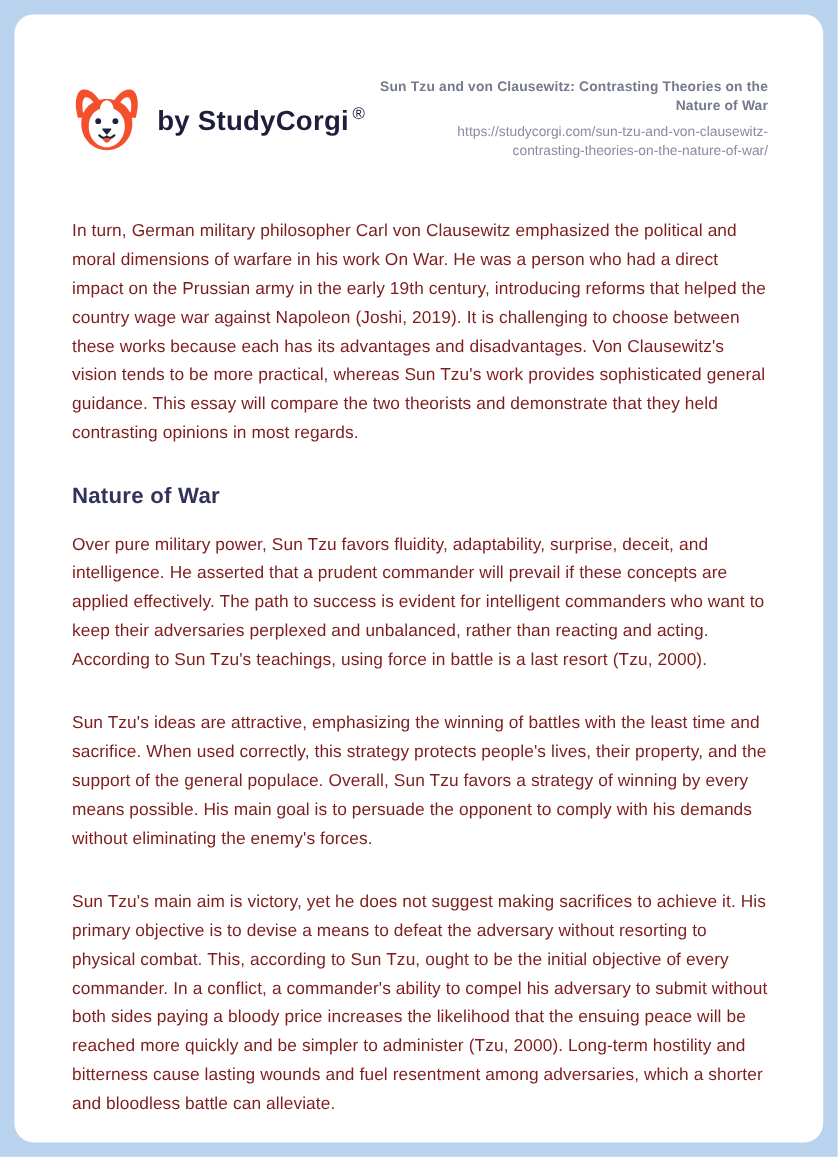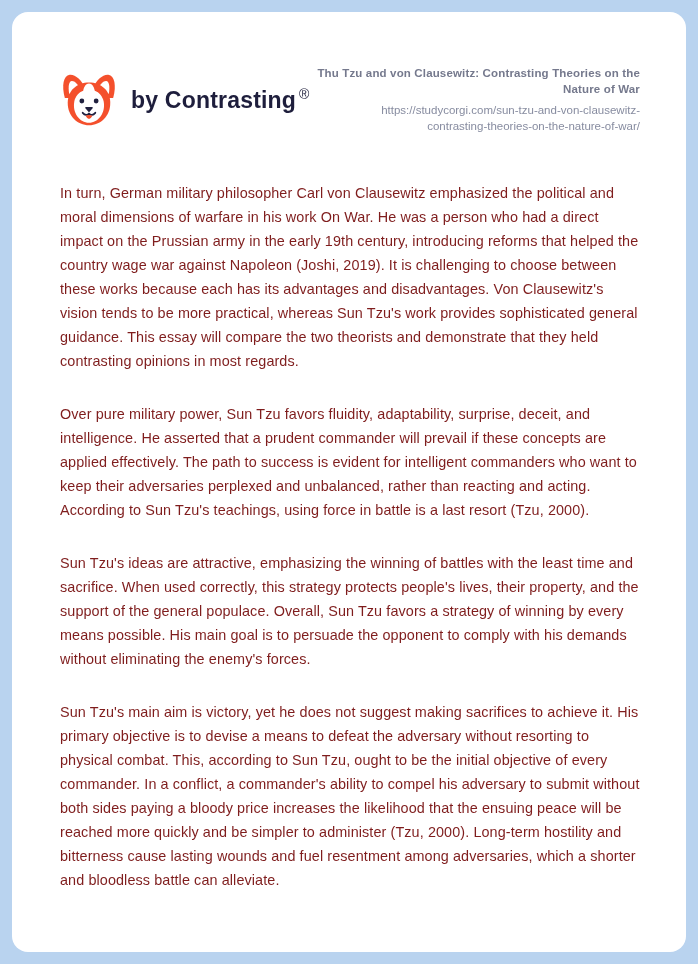--- a/index.html
+++ b/index.html
@@ -107,30 +107,31 @@
           <circle cx="22.6" cy="31" r="2.5" fill="#20213f"></circle>
           <circle cx="37.4" cy="31" r="2.5" fill="#20213f"></circle>
 
           <path d="M26.8 38 L33.2 38 L30 41.8 Z" fill="#20213f" stroke="#20213f" stroke-width="1.5" stroke-linejoin="round"></path>
 
           <path d="M23.5 43.2 Q27 47 30 44.2 Q33 47 36.5 43.2" stroke="#20213f" stroke-width="1.9" fill="none" stroke-linecap="round"></path>
 
           <path d="M26.4 46.4 Q30 53 33.6 46.4 Q30 44.8 26.4 46.4 Z" fill="#f4502c"></path>
         </svg>
       </span>
-      <span class="brand-name"><span>by Contrasting</span><span class="reg-mark">®</span></span>
+      <span class="brand-name"><span>by StudyCorgi</span><span class="reg-mark">®</span></span>
     </div>
 
     <div class="meta">
-      <div class="meta-title">Thu Tzu and von Clausewitz: Contrasting Theories on the Nature of War</div>
+      <div class="meta-title">Sun Tzu and von Clausewitz: Contrasting Theories on the Nature of War</div>
       <div class="meta-url">https://studycorgi.com/sun-tzu-and-von-clausewitz-contrasting-theories-on-the-nature-of-war/</div>
     </div>
 
   </div>
 
   <div class="article">
     <p>In turn, German military philosopher Carl von Clausewitz emphasized the political and moral dimensions of warfare in his work On War. He was a person who had a direct impact on the Prussian army in the early 19th century, introducing reforms that helped the country wage war against Napoleon (Joshi, 2019). It is challenging to choose between these works because each has its advantages and disadvantages. Von Clausewitz's vision tends to be more practical, whereas Sun Tzu's work provides sophisticated general guidance. This essay will compare the two theorists and demonstrate that they held contrasting opinions in most regards.</p>
+    <h2>Nature of War</h2>
     <p>Over pure military power, Sun Tzu favors fluidity, adaptability, surprise, deceit, and intelligence. He asserted that a prudent commander will prevail if these concepts are applied effectively. The path to success is evident for intelligent commanders who want to keep their adversaries perplexed and unbalanced, rather than reacting and acting. According to Sun Tzu's teachings, using force in battle is a last resort (Tzu, 2000).</p>
     <p>Sun Tzu's ideas are attractive, emphasizing the winning of battles with the least time and sacrifice. When used correctly, this strategy protects people's lives, their property, and the support of the general populace. Overall, Sun Tzu favors a strategy of winning by every means possible. His main goal is to persuade the opponent to comply with his demands without eliminating the enemy's forces.</p>
     <p>Sun Tzu's main aim is victory, yet he does not suggest making sacrifices to achieve it. His primary objective is to devise a means to defeat the adversary without resorting to physical combat. This, according to Sun Tzu, ought to be the initial objective of every commander. In a conflict, a commander's ability to compel his adversary to submit without both sides paying a bloody price increases the likelihood that the ensuing peace will be reached more quickly and be simpler to administer (Tzu, 2000). Long-term hostility and bitterness cause lasting wounds and fuel resentment among adversaries, which a shorter and bloodless battle can alleviate.</p>
   </div>
 
 </div>
 
 </body></html>

